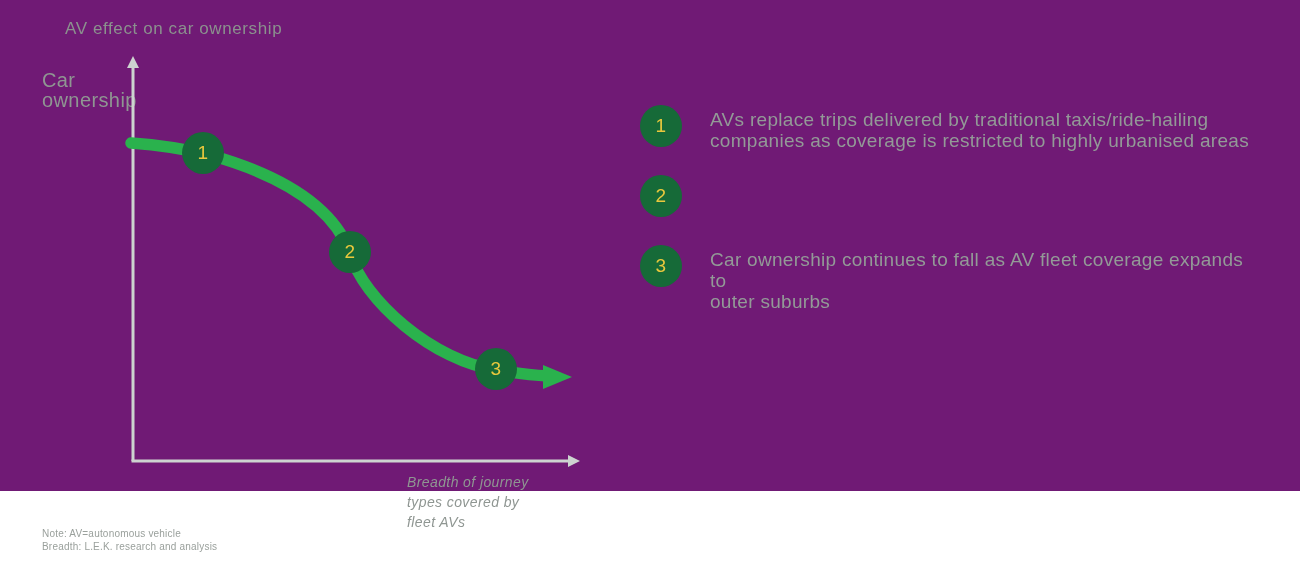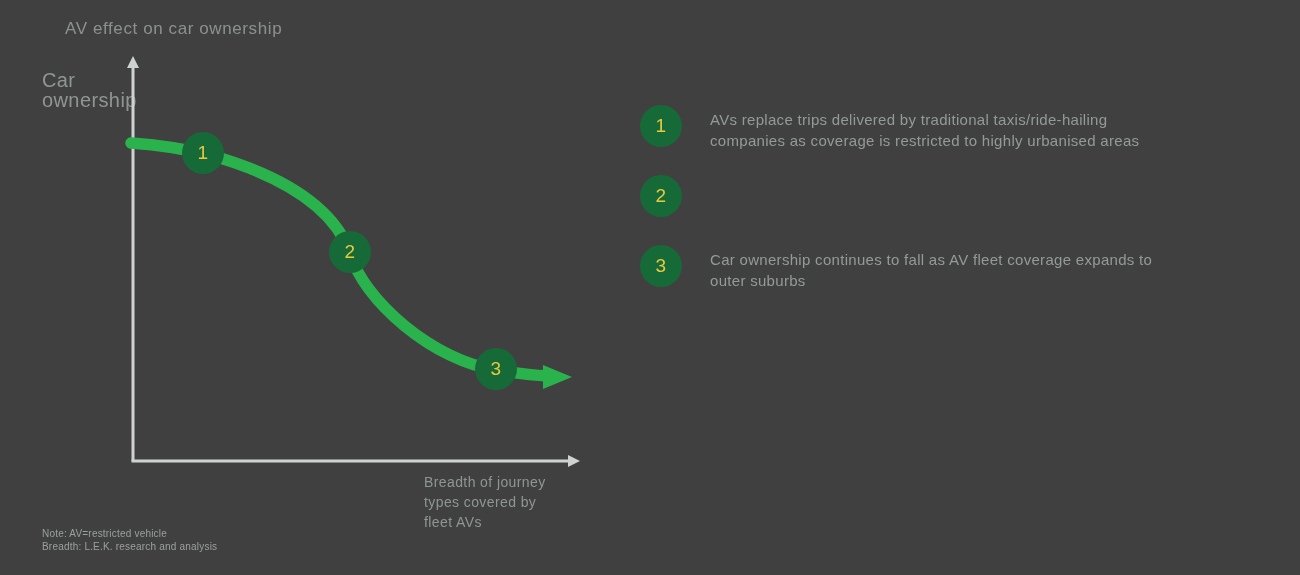--- a/index.html
+++ b/index.html
@@ -3,38 +3,39 @@
 <meta charset="utf-8">
 <style>
   * { margin: 0; padding: 0; box-sizing: border-box; }
   html, body { background: #ffffff; }
   body {
     font-family: "Liberation Sans", sans-serif;
     width: 1300px; height: 575px; overflow: hidden;
   }
   .canvas {
     position: relative;
-    width: 1300px; height: 575px;
-    background: #404040;
+    width: 1300px; height: 491px;
+    background: #701a75;
   }
   .page-title {
     position: absolute; left: 65px; top: 19px;
     font-size: 17px; font-weight: 400; letter-spacing: 0.6px;
     color: #8b918e;
   }
   .pre { white-space: pre-line; }
   .y-axis-label {
     position: absolute; left: 42px; top: 70px;
     font-size: 20px; line-height: 20px; letter-spacing: 0.4px;
     color: #8f9692;
   }
   .x-axis-label {
-    position: absolute; left: 424px; top: 472px;
+    position: absolute; left: 407px; top: 472px;
     font-size: 14px; line-height: 20px; letter-spacing: 0.4px;
     color: #8f9692;
+    font-style: italic;
   }
   .chart-svg {
     position: absolute; left: 0; top: 0;
     width: 1300px; height: 575px;
   }
   .curve-marker {
     position: absolute; width: 42px; height: 42px;
     border-radius: 50%; background: #166a38;
     display: flex; align-items: center; justify-content: center;
     color: #e9c83d; font-size: 19px; letter-spacing: 0.3px;
@@ -50,21 +51,21 @@
   .legend-row-2 { top: 175px; }
   .legend-row-3 { top: 245px; }
   .legend-circle {
     flex: 0 0 auto; width: 42px; height: 42px;
     border-radius: 50%; background: #166a38;
     display: flex; align-items: center; justify-content: center;
     color: #e9c83d; font-size: 19px; letter-spacing: 0.3px;
   }
   .legend-text {
     width: 545px; margin-top: 4px;
-    font-size: 15px; line-height: 21px; letter-spacing: 0.3px;
+    font-size: 19px; line-height: 21px; letter-spacing: 0.3px;
     color: #939a97;
   }
   .footnotes {
     position: absolute; left: 42px; top: 528px;
     font-size: 10px; line-height: 12.5px; letter-spacing: 0.2px;
     color: #9aa09c;
   }
 </style>
 </head>
 <body>
@@ -110,17 +111,17 @@
     <div class="legend-circle">2</div>
   </div>
 
   <div class="legend-row legend-row-3">
     <div class="legend-circle">3</div>
     <div class="legend-text pre">Car ownership continues to fall as AV fleet coverage expands to
 outer suburbs</div>
   </div>
 
   <div class="footnotes">
-    <div>Note: AV=restricted vehicle</div>
+    <div>Note: AV=autonomous vehicle</div>
     <div>Breadth: L.E.K. research and analysis</div>
   </div>
 
 </div>
 
 </body></html>

